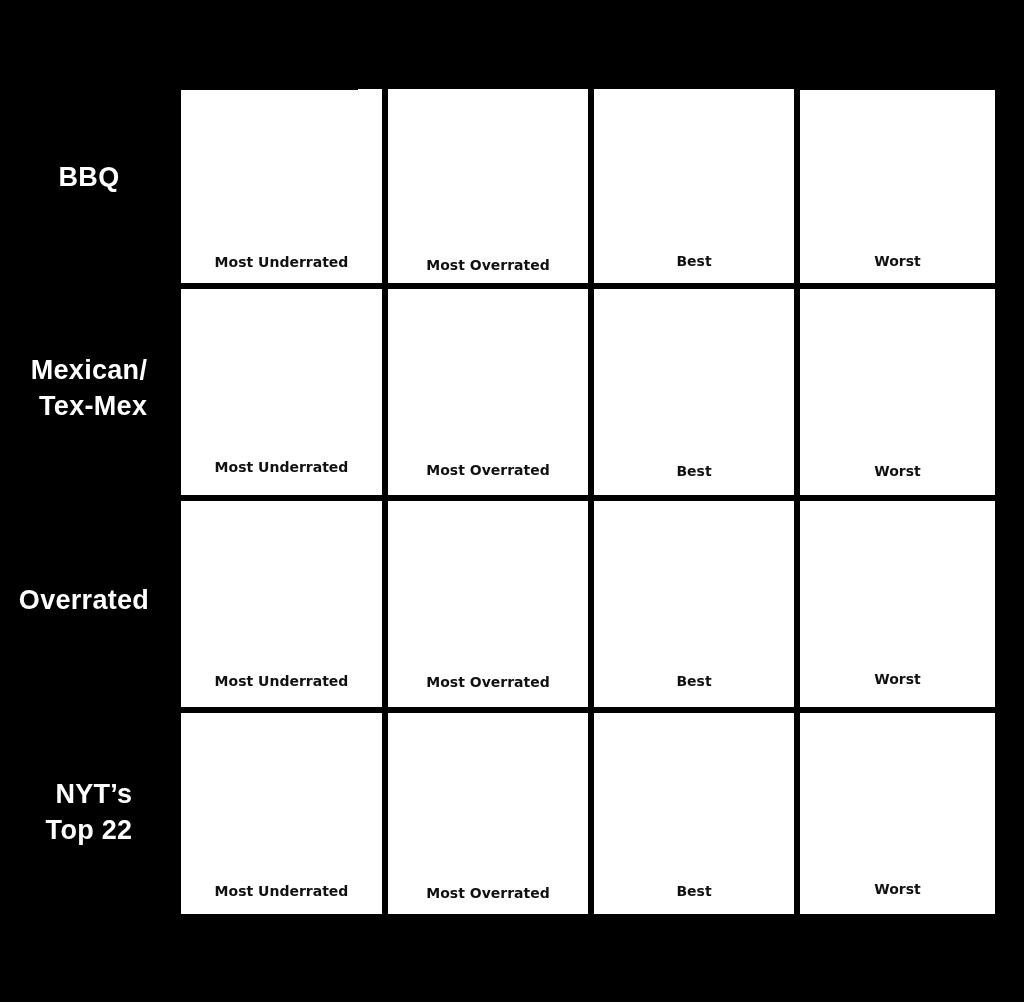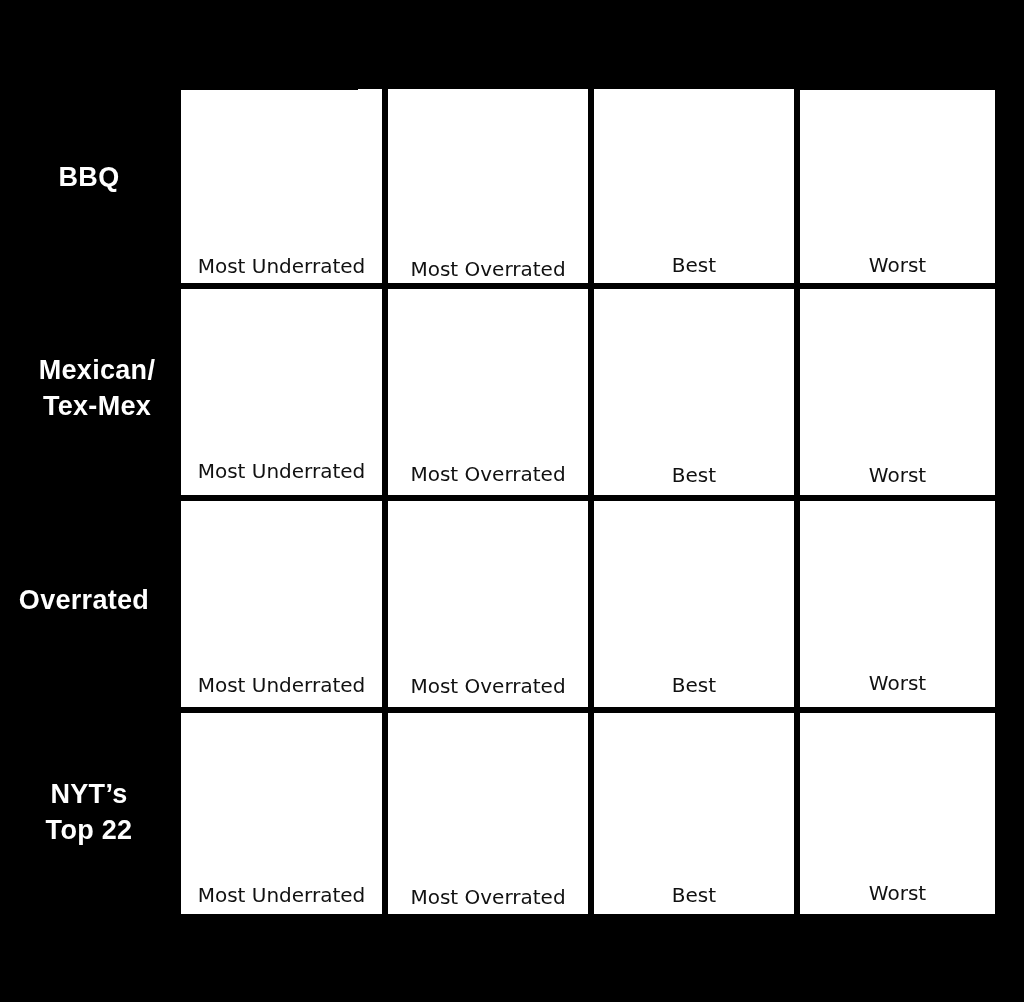--- a/index.html
+++ b/index.html
@@ -26,21 +26,21 @@
   }
 
   
   .row-label {
     position: absolute;
     left: 0;
     width: 178px;
     display: flex;
     align-items: center;
     justify-content: center;
-    text-align: center;
+    text-align: right;
     color: #ffffff;
     font-size: 27px;
     font-weight: bold;
     line-height: 1.35;
     letter-spacing: 0.3px;
     white-space: pre-line;
   }
 
   
   .grid {
@@ -58,40 +58,40 @@
     box-sizing: border-box;
     overflow: hidden;
   }
 
   .cell-label {
     position: absolute;
     left: 0;
     width: 100%;
     text-align: center;
     color: #111111;
-    font-size: 20px;
-    font-weight: normal;
+    font-size: 14px;
+    font-weight: bold;
     font-family: "DejaVu Sans", sans-serif;
   }
 
   
   .top-strip {
     position: absolute;
     background: #000000;
   }
 </style>
 </head>
 <body>
 
 <div id="board">
 
   <div class="row-label" style="top:72px; height:210px;">
     <span>BBQ</span>
   </div>
-  <div class="row-label" style="top:282px; height:212px;margin-left:8px;">
+  <div class="row-label" style="top:282px; height:212px;">
     <span>Mexican/
 Tex-Mex</span>
   </div>
   <div class="row-label" style="top:494px; height:212px; left:-10px; width:188px;">
     <span>Overrated</span>
   </div>
   <div class="row-label" style="top:706px; height:212px;">
     <span>NYT’s
 Top 22</span>
   </div>

